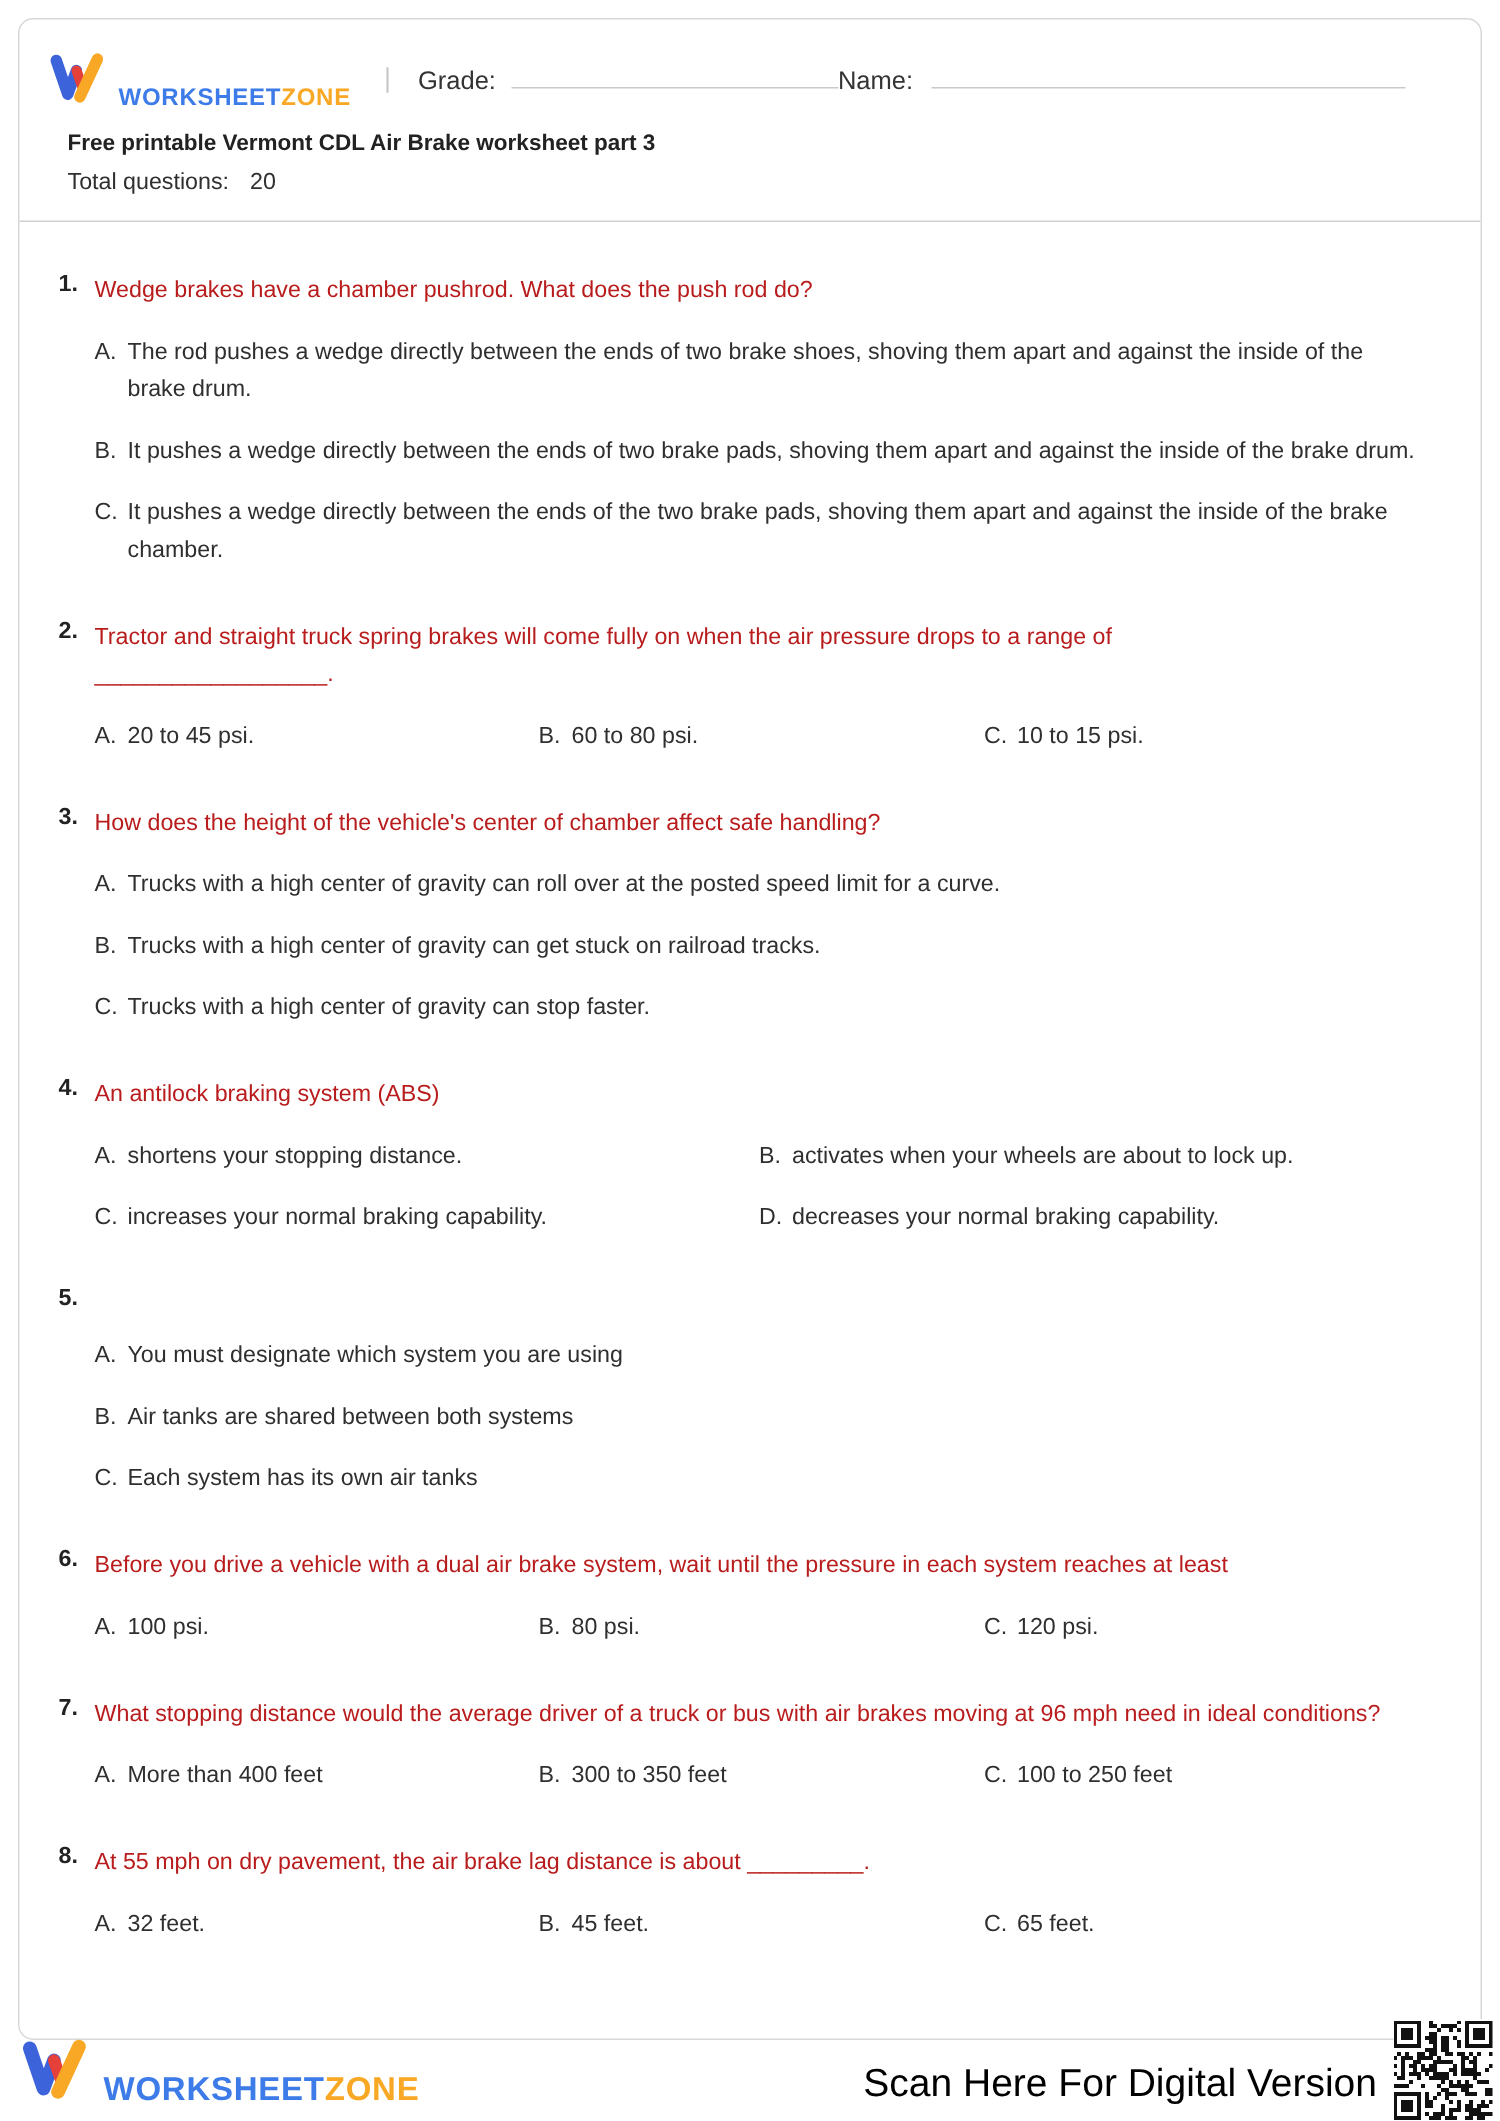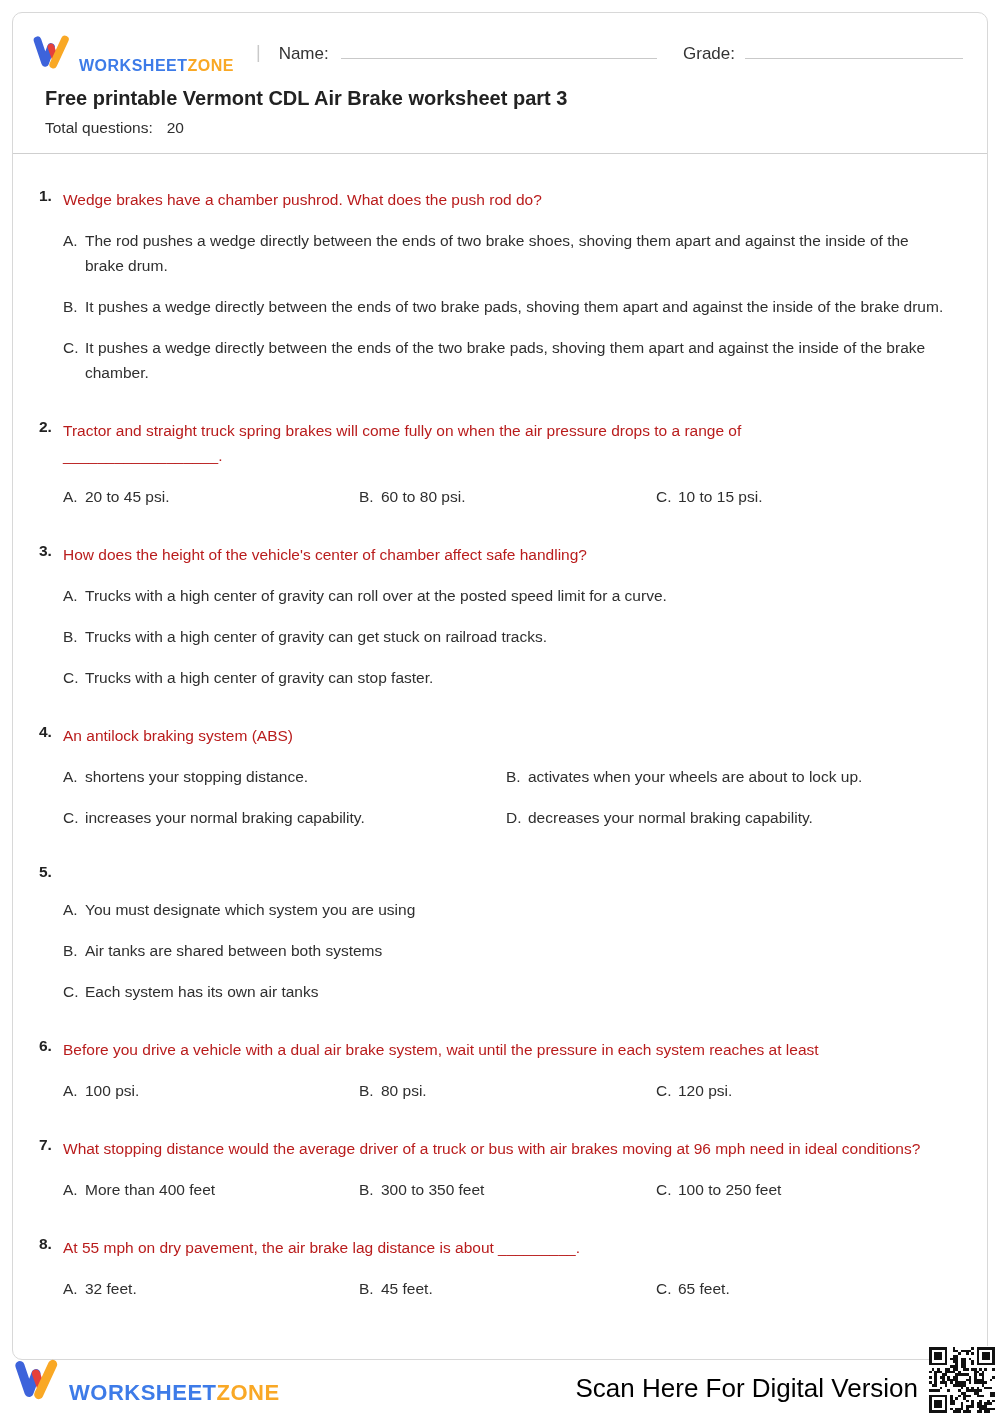--- a/index.html
+++ b/index.html
@@ -41,21 +41,21 @@
     display: inline-block;
     border-bottom: 1px solid #c9c9c9;
     height: 18px;
   }
   .name-field { flex: 1; }
   .name-field .field-line { flex: 1; margin-left: 12px; margin-right: 26px; }
   .grade-field .field-line { width: 218px; margin-left: 10px; }
 
   
   .title-block { padding: 16px 24px 0 32px; }
-  .page-title { font-size: 20px; font-weight: bold; color: #222; }
+  .page-title { font-size: 15px; font-weight: bold; color: #222; }
   .total-line { margin-top: 9px; font-size: 15.5px; color: #2f2f2f; }
   .total-line .total-value { margin-left: 14px; margin-top: 36px; }
 
   .divider {
     border: none;
     border-top: 1px solid #cfcfcf;
     margin-top: 16px;
   }
 
   
@@ -130,26 +130,26 @@
     <div class="card-header">
       <div class="logo">
         <svg width="40" height="36" viewBox="0 0 44 40">
           <path d="M7 7 L15.5 32 L22 14.5" fill="none" stroke="#3d63db" stroke-width="8.5" stroke-linecap="round" stroke-linejoin="round"></path>
           <path d="M22 14.5 L26.5 27" fill="none" stroke="#e5403a" stroke-width="7.5" stroke-linecap="round"></path>
           <path d="M37.5 6 L24.5 34" fill="none" stroke="#f9a825" stroke-width="8.5" stroke-linecap="round"></path>
         </svg>
         <span class="logo-text"><span class="blue">WORKSHEET</span><span class="yellow">ZONE</span></span>
       </div>
       <span class="vbar">|</span>
+      <div class="field grade-field">
+        <span class="field-label">Grade:</span>
+        <span class="field-line"></span>
+      </div>
       <div class="field name-field">
         <span class="field-label">Name:</span>
-        <span class="field-line"></span>
-      </div>
-      <div class="field grade-field">
-        <span class="field-label">Grade:</span>
         <span class="field-line"></span>
       </div>
     </div>
 
     <div class="title-block">
       <div class="page-title">Free printable Vermont CDL Air Brake worksheet part 3</div>
       <div class="total-line">
         <span>Total questions:</span><span class="total-value">20</span>
       </div>
     </div>

